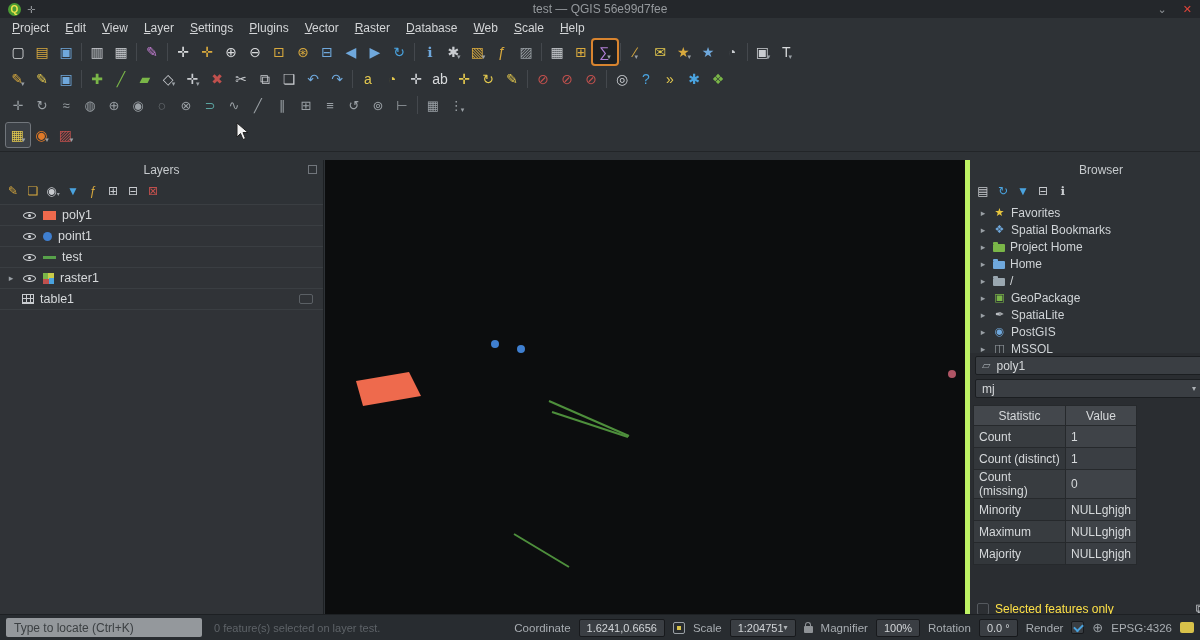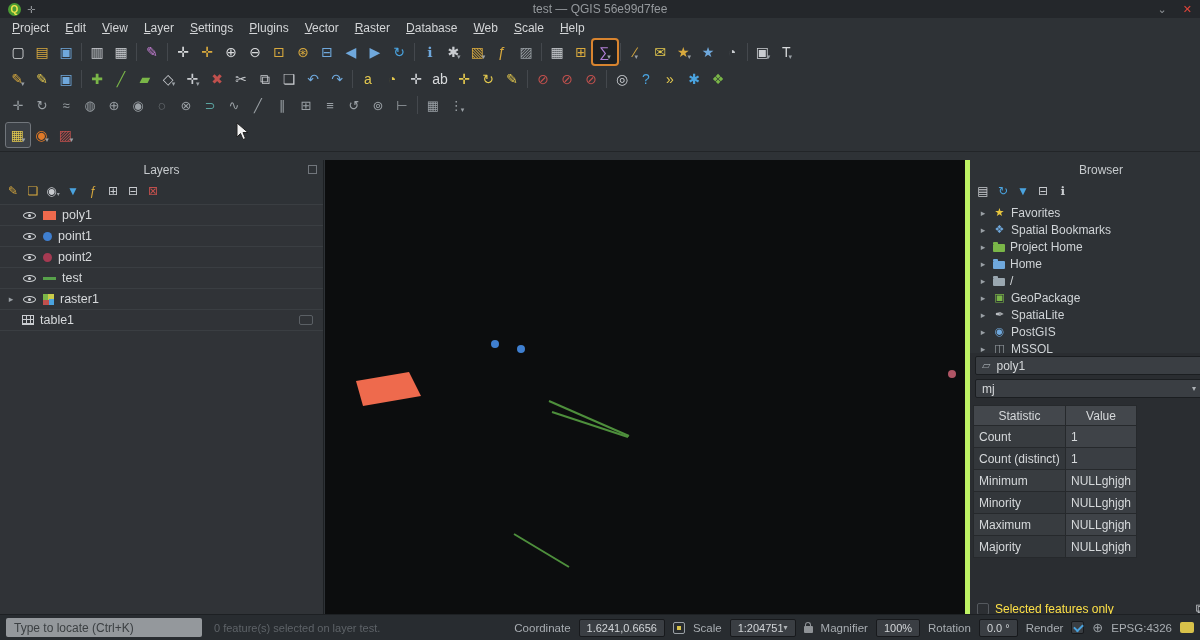--- a/index.html
+++ b/index.html
@@ -281,26 +281,20 @@
           </div>
           <div class="layer-row">
             <span class="expander"></span>
             <span class="eye"></span>
             <span class="lsym point" style="background: rgb(63, 127, 208);"></span>
             <span class="llabel">point1</span>
           </div>
           <div class="layer-row">
             <span class="expander"></span>
             <span class="eye"></span>
-            <span class="lsym point" style="background: rgb(166, 58, 82);"></span>
-            <span class="llabel">point2</span>
-          </div>
-          <div class="layer-row">
-            <span class="expander"></span>
-            <span class="eye"></span>
             <span class="lsym line" style="background: rgb(87, 161, 74);"></span>
             <span class="llabel">test</span>
           </div>
           <div class="layer-row">
             <span class="expander">▸</span>
             <span class="eye"></span>
             <span class="lsym raster"></span>
             <span class="llabel">raster1</span>
           </div>
           <div class="layer-row">
@@ -413,22 +407,22 @@
           <tbody id="stats-tbody">
               <tr>
                 <td class="sname">Count</td>
                 <td class="sval">1</td>
               </tr>
               <tr>
                 <td class="sname">Count (distinct)</td>
                 <td class="sval">1</td>
               </tr>
               <tr>
-                <td class="sname">Minimum</td>
-                <td class="sval">NULLghjgh</td>
+                <td class="sname">Count (missing)</td>
+                <td class="sval">0</td>
               </tr>
               <tr>
                 <td class="sname">Minority</td>
                 <td class="sval">NULLghjgh</td>
               </tr>
               <tr>
                 <td class="sname">Maximum</td>
                 <td class="sval">NULLghjgh</td>
               </tr>
               <tr>

